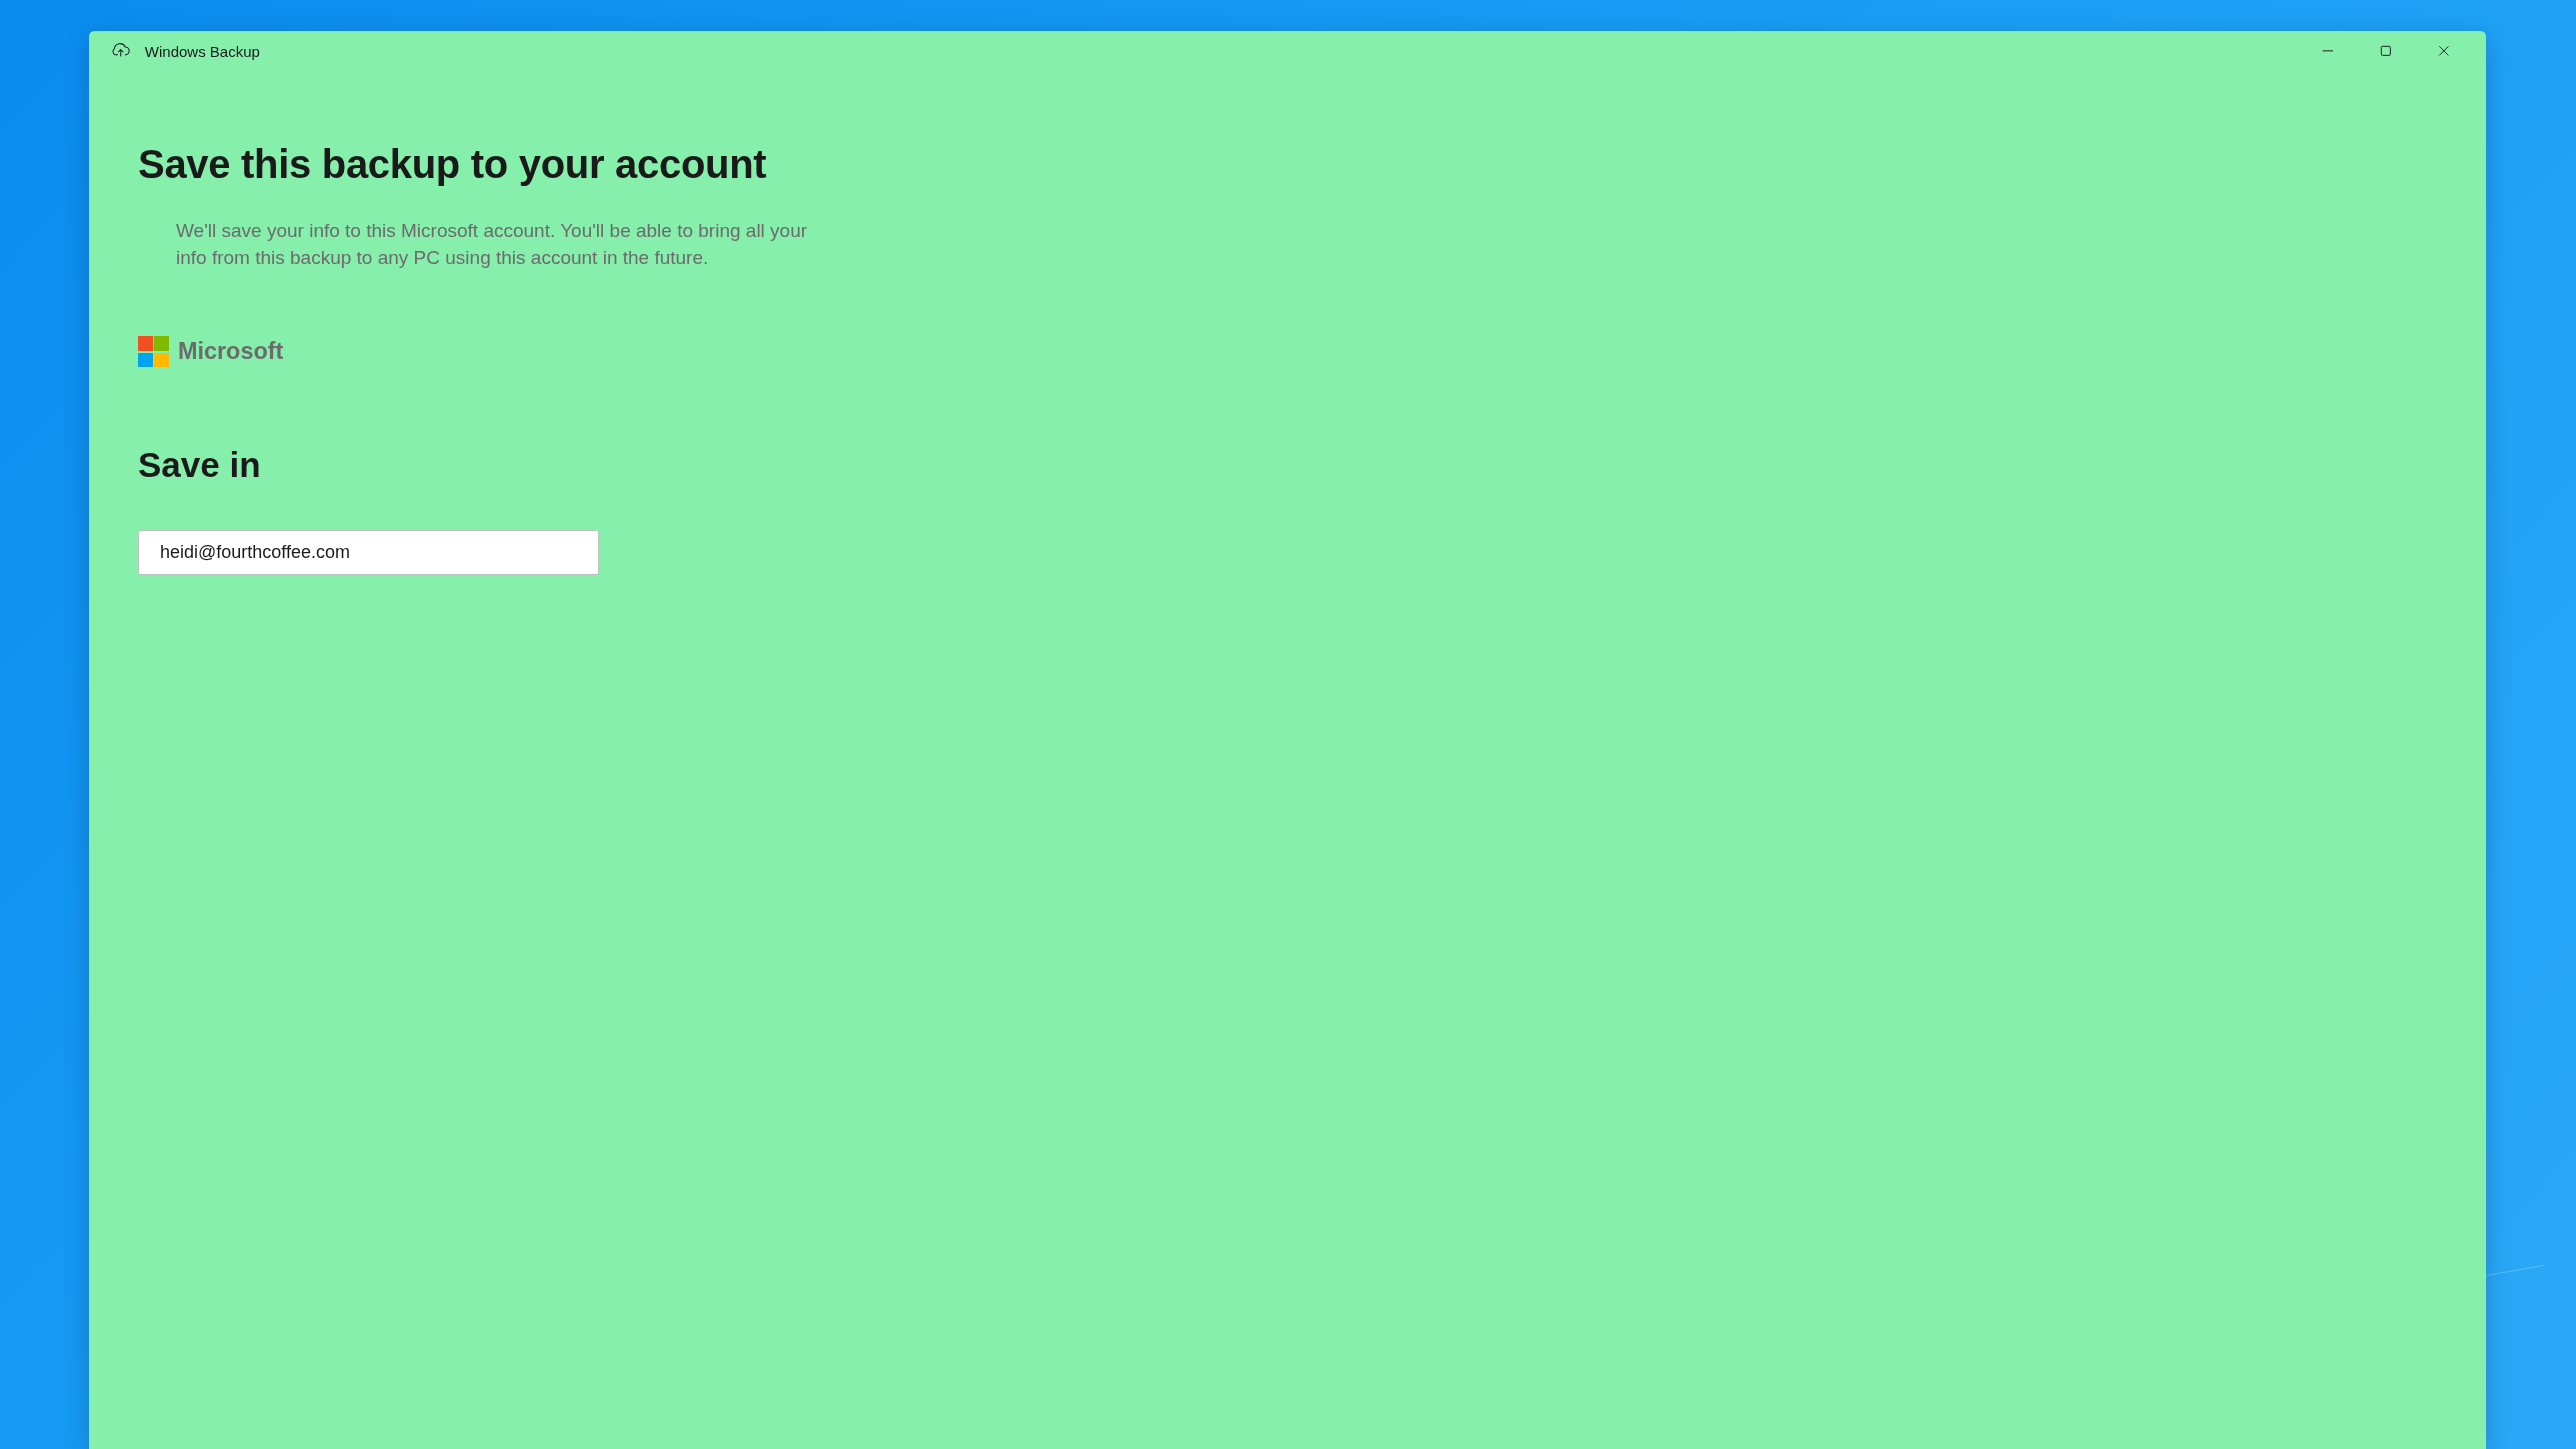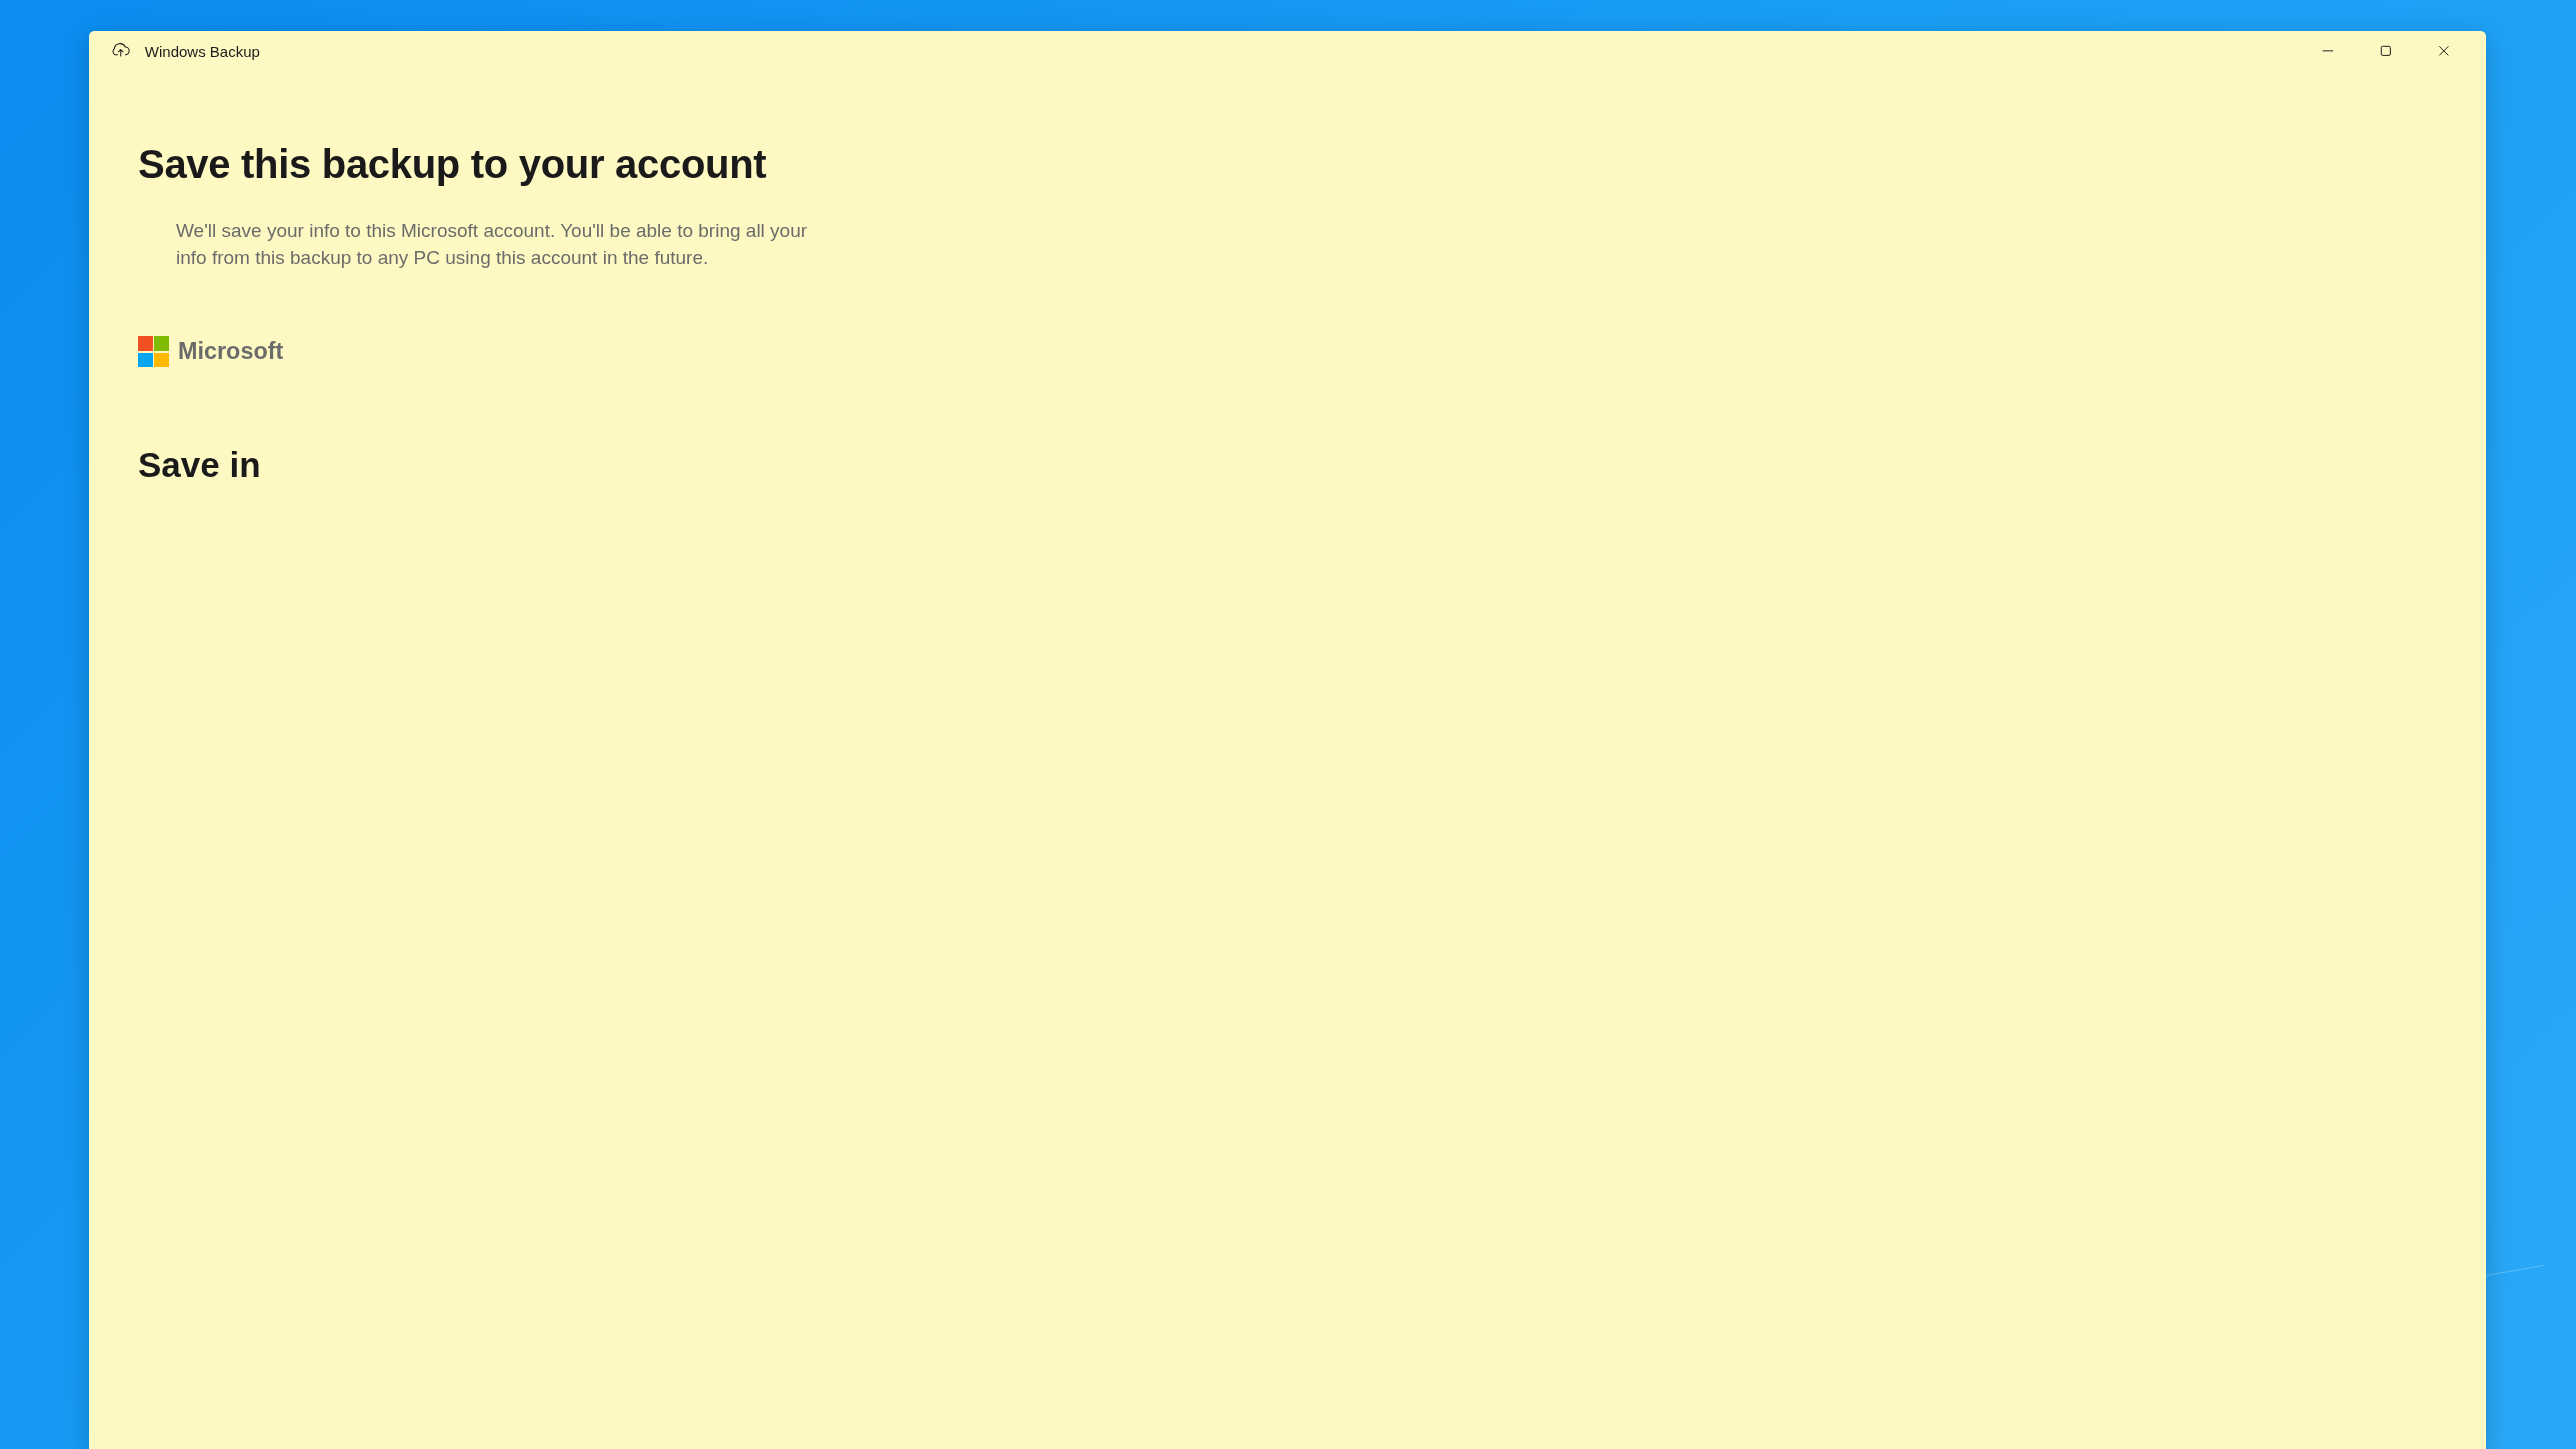--- a/index.html
+++ b/index.html
@@ -48,21 +48,21 @@
       border-left: 0.6px solid rgba(255,255,255,0.25);
       border-top: 0.6px solid rgba(255,255,255,0.25);
       transform: rotate(-10deg);
     }
     .window {
       position: absolute;
       top: 31px;
       left: 89px;
       right: 90px;
       bottom: 0;
-      background: #fef9c3;
+      background: #86efac;
       border-radius: 5.2px 5.2px 0 0;
       overflow: hidden;
       box-shadow: 0 6.5px 26px rgba(0,0,0,0.2);
     }
     .titlebar {
       display: flex;
       align-items: center;
       height: 40px;
       padding: 0 13px;
     }
@@ -213,17 +213,18 @@
           <div class="ms-sq r"></div>
           <div class="ms-sq g"></div>
           <div class="ms-sq b"></div>
           <div class="ms-sq y"></div>
         </div>
         <span class="ms-text">Microsoft</span>
       </div>
 
       <h2 class="signin-heading">Save in</h2>
 
+      <input type="text" class="email-input" value="heidi@fourthcoffee.com" style="">
     </div>
 
   </div>
 </div>
 
 
 </body></html>

